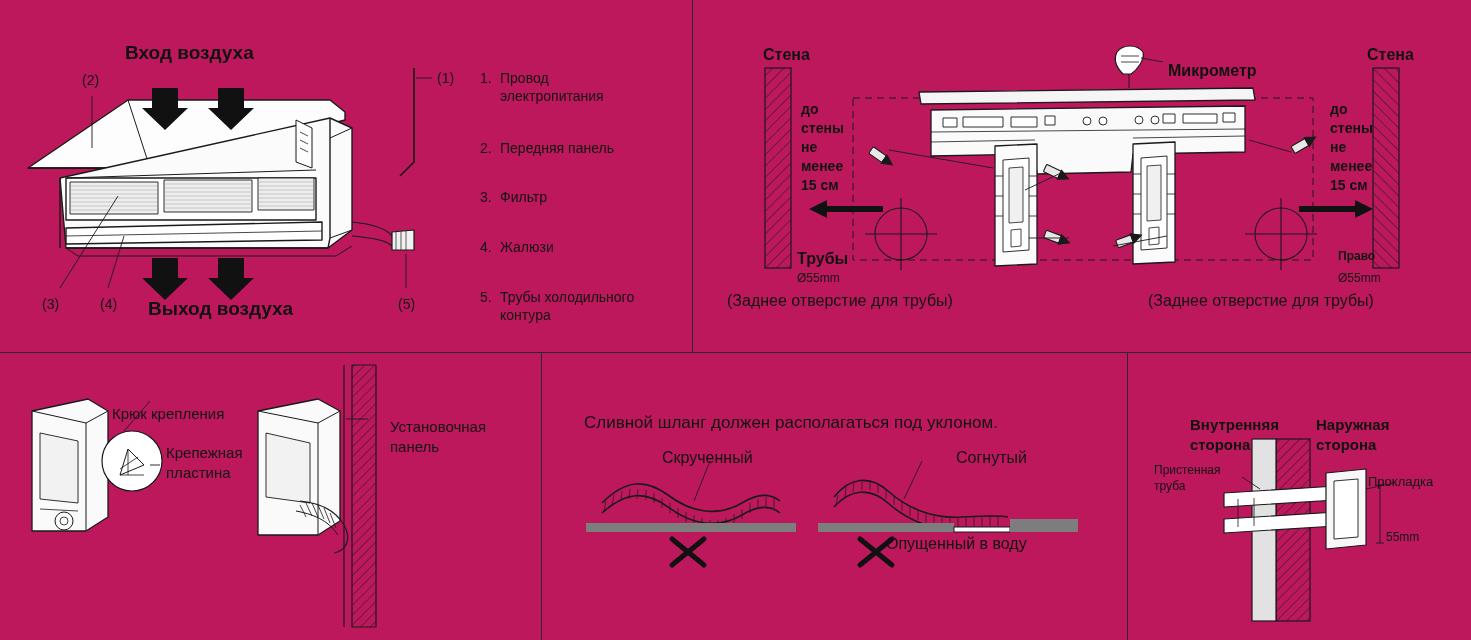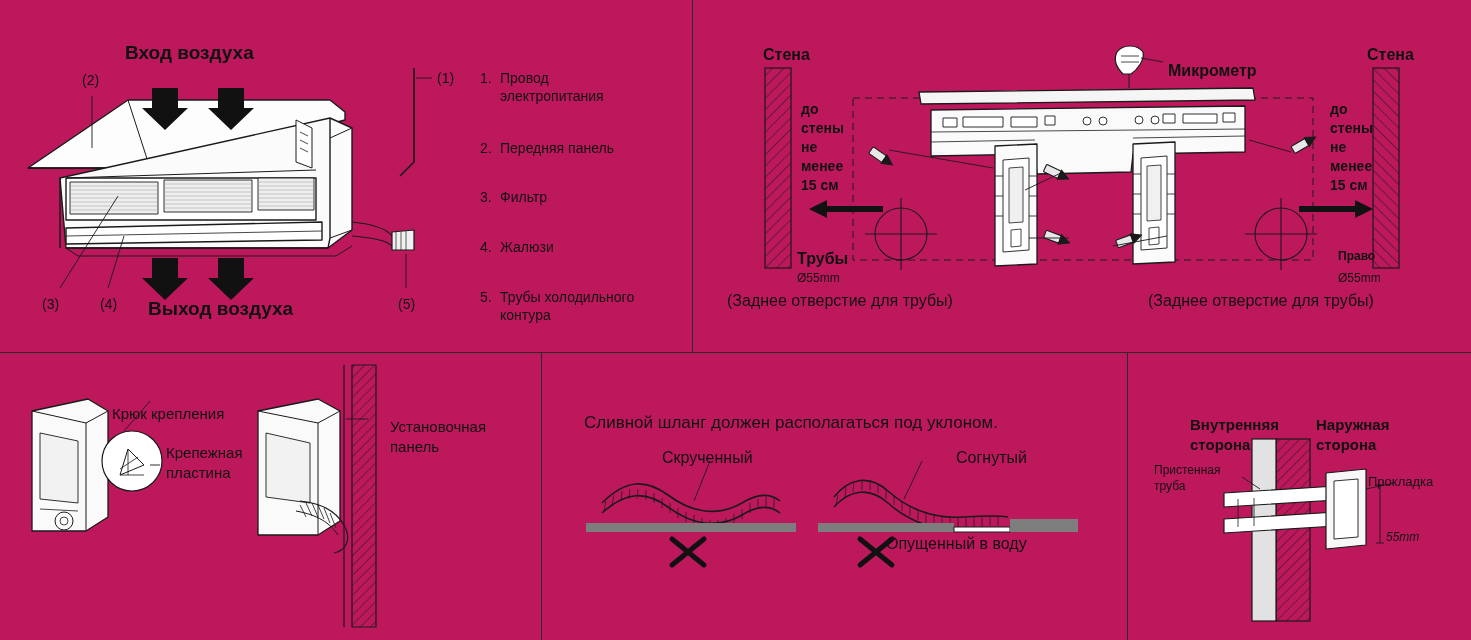--- a/index.html
+++ b/index.html
@@ -408,16 +408,16 @@
       </g>
     </svg>
 
     <div class="txt b" style="left:62px; top:62px; font-size:15px; line-height:1.3;">Внутренняя
 сторона</div>
     <div class="txt b" style="left:188px; top:62px; font-size:15px; line-height:1.3;">Наружная
 сторона</div>
     <div class="txt" style="left:26px; top:110px; font-size:12px; line-height:1.3;">Пристенная
 труба</div>
     <div class="txt" style="left:240px; top:122px; font-size:13px;">Прокладка</div>
-    <div class="txt" style="left:258px; top:178px; font-size:12px;font-style:italic;">55mm</div>
+    <div class="txt" style="left:258px; top:178px; font-size:12px;">55mm</div>
   </div>
 
 </div>
 
 </body></html>

